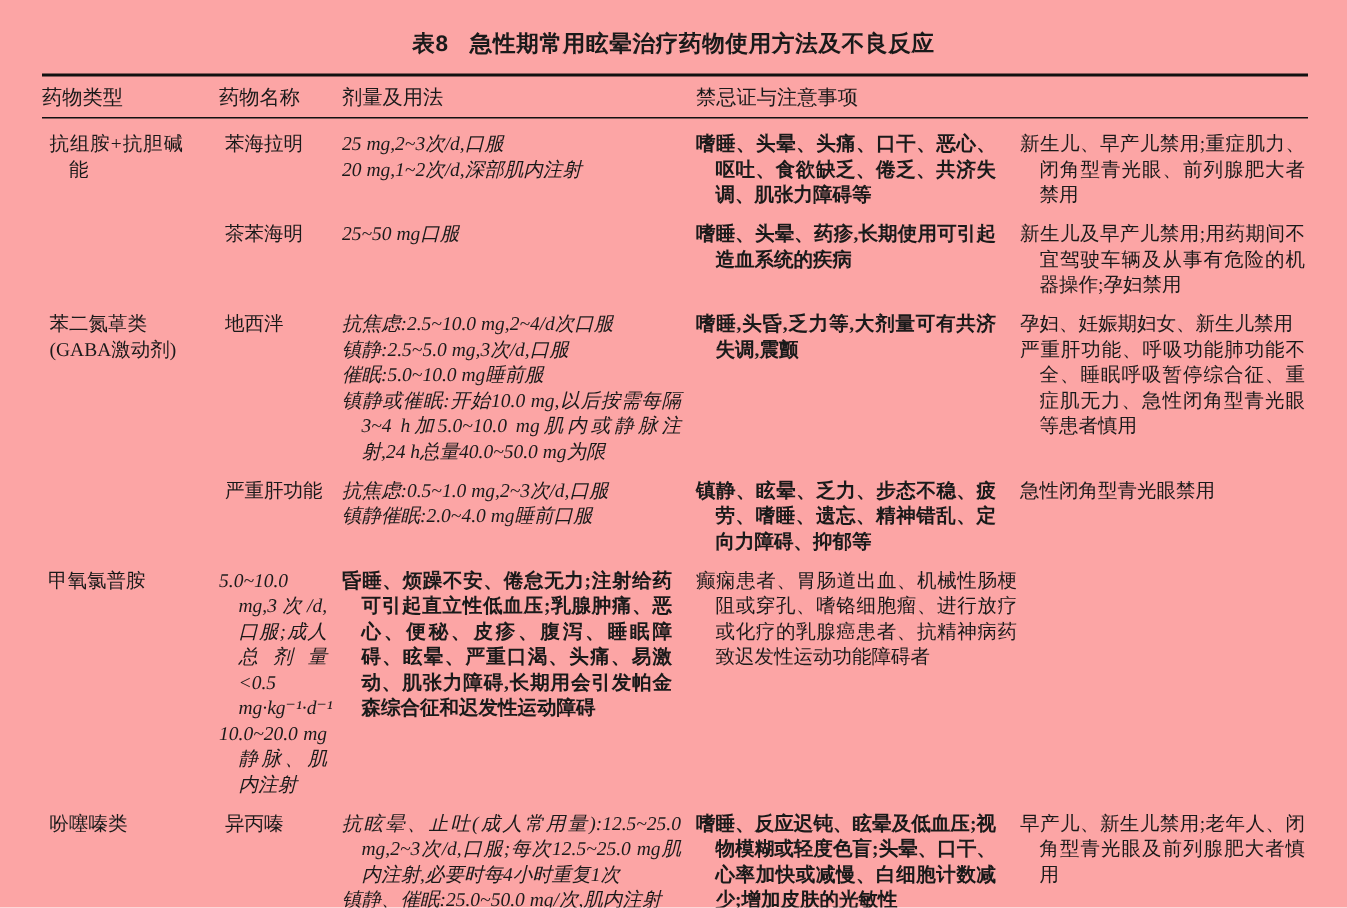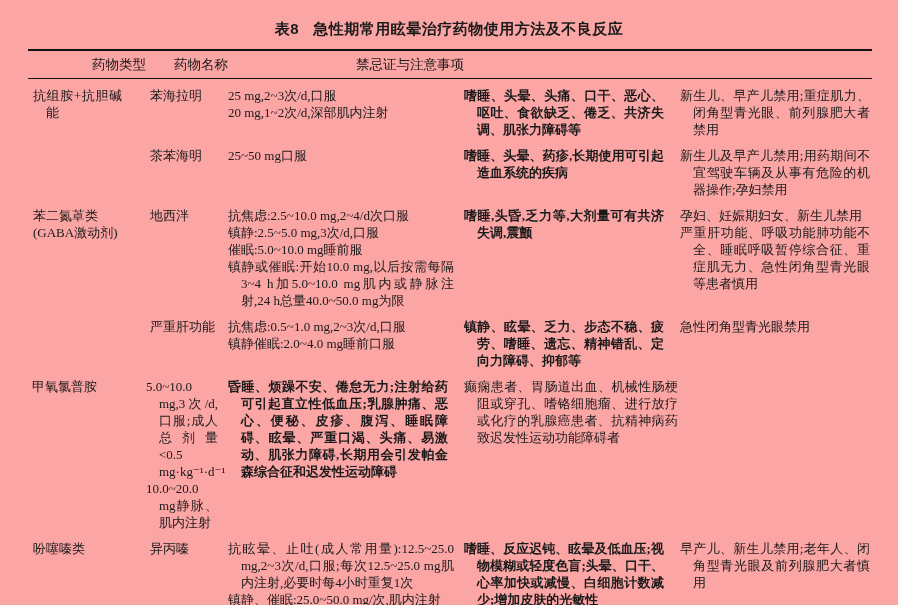--- a/index.html
+++ b/index.html
@@ -42,21 +42,21 @@
     width: 844px;
   }
   .thead {
     display: grid;
     grid-template-columns: 118px 82px 236px 216px 192px;
     border-top: 2px solid #111;
     border-bottom: 1px solid #111;
     padding: 6px 0 5px 0;
   }
   .th {
-    text-align: right;
+    text-align: left;
     font-size: 13.5px;
     line-height: 16px;
   }
   .tbody {
     box-sizing: border-box;
     min-height: 507px;
     padding-top: 8px;
     border-bottom: 2px solid #4d7c0f;
   }
   .trow {
@@ -64,21 +64,21 @@
     grid-template-columns: 118px 82px 236px 216px 192px;
     margin-bottom: 9px;
   }
   .cell {
     font-size: 13px;
     line-height: 17px;
     text-align: justify;
   }
   .c-type  { padding-left: 5px;  padding-right: 24px; box-sizing: border-box; }
   .c-name  { padding-left: 4px;  padding-right: 6px;  box-sizing: border-box; }
-  .c-dose  { padding-right: 10px; box-sizing: border-box; }
+  .c-dose  { padding-right: 10px; box-sizing: border-box; font-style: italic; }
   .c-adv   { padding-right: 16px; box-sizing: border-box; font-weight: bold; }
   .c-contra{ padding-right: 2px;  box-sizing: border-box; }
   .para {
     padding-left: 13px;
     text-indent: -13px;
     margin: 0;
   }
 </style>
 </head>
 <body>
@@ -86,20 +86,21 @@
 <div class="page">
 
   <div class="table-title">
     <span class="title-label">表8</span><span>急性期常用眩晕治疗药物使用方法及不良反应</span>
   </div>
 
   <div class="ruled-table">
     <div class="thead">
       <div class="th">药物类型</div>
       <div class="th">药物名称</div>
+      <div class="th">剂量及用法</div>
       <div class="th">禁忌证与注意事项</div>
     </div>
     <div class="tbody" id="tbody">
   <div class="trow">
     <div class="cell c-type">
             <div class="para">抗组胺+抗胆碱能</div>
           </div>
     <div class="cell c-name">苯海拉明</div>
     <div class="cell c-dose">
             <div class="para">25 mg,2~3次/d,口服</div>

